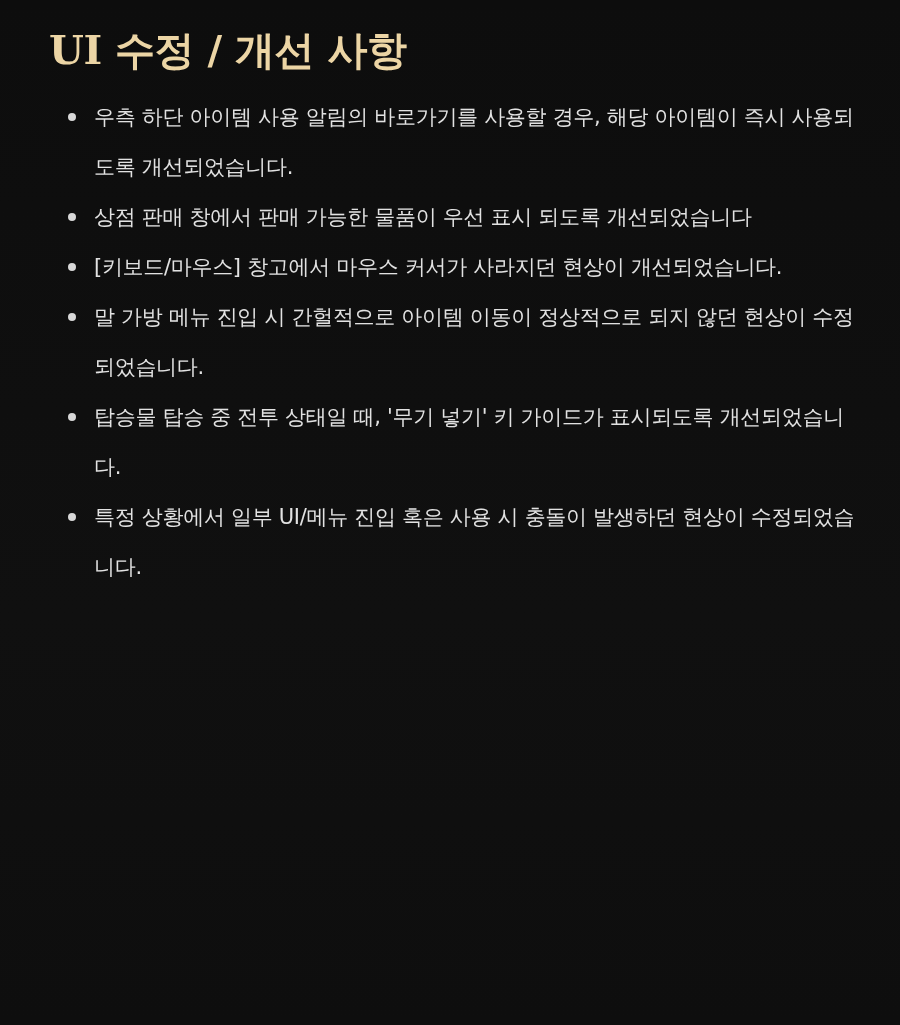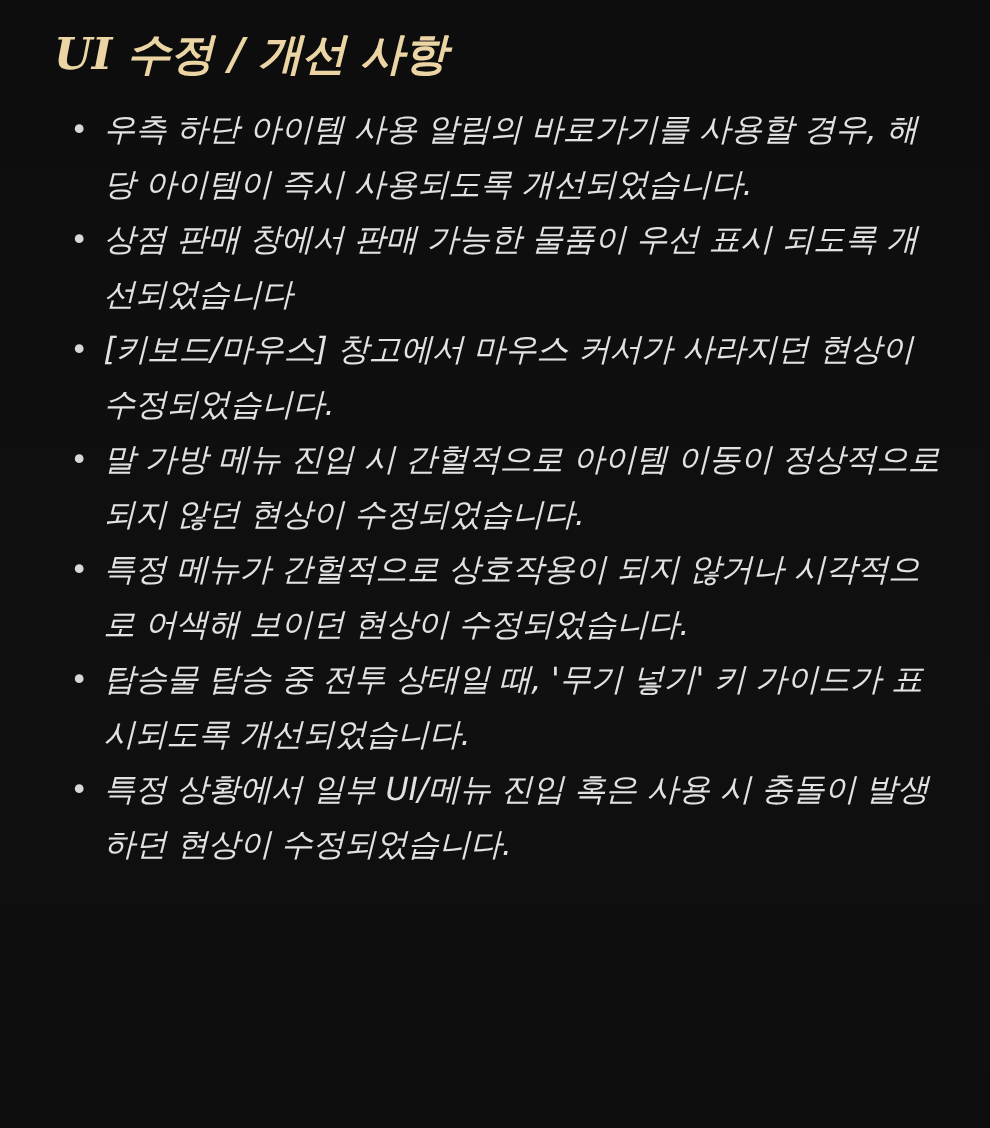--- a/index.html
+++ b/index.html
@@ -13,21 +13,20 @@
       overflow: hidden;
       position: relative;
       background: linear-gradient(180deg, #0d0d0d 0%, #101010 60%, #0e0e0e 100%);
       font-family: "DejaVu Sans", "Liberation Sans", sans-serif;
     }
     .page {
       position: absolute;
       left: 0; top: 0;
       width: 900px;
       height: 1025px;
-      font-style: italic;
     }
     .title {
       position: absolute;
       left: 49px;
       top: 22px;
       margin: 0;
       font-family: "DejaVu Serif", "Liberation Serif", serif;
       font-weight: bold;
       font-size: 40px;
       line-height: 56px;
@@ -40,21 +39,21 @@
       left: 60px;
       top: 92px;
       width: 800px;
       margin: 0;
       padding: 0;
       list-style: none;
     }
     .note {
       position: relative;
       padding-left: 34px;
-      font-size: 29px;
+      font-size: 21px;
       line-height: 50px;
       color: #e2e2e2;
       letter-spacing: -0.3px;
     }
     .bullet {
       position: absolute;
       left: 8px;
       top: 21px;
       width: 8px;
       height: 8px;
@@ -75,29 +74,25 @@
     <li class="note">
       <span class="bullet"></span>
       <span class="note-text">우측 하단 아이템 사용 알림의 바로가기를 사용할 경우, 해당 아이템이 즉시 사용되도록 개선되었습니다.</span>
     </li>
     <li class="note">
       <span class="bullet"></span>
       <span class="note-text">상점 판매 창에서 판매 가능한 물품이 우선 표시 되도록 개선되었습니다</span>
     </li>
     <li class="note">
       <span class="bullet"></span>
-      <span class="note-text">[키보드/마우스] 창고에서 마우스 커서가 사라지던 현상이 수정되었습니다.</span>
+      <span class="note-text">[키보드/마우스] 창고에서 마우스 커서가 사라지던 현상이 개선되었습니다.</span>
     </li>
     <li class="note">
       <span class="bullet"></span>
       <span class="note-text">말 가방 메뉴 진입 시 간헐적으로 아이템 이동이 정상적으로 되지 않던 현상이 수정되었습니다.</span>
-    </li>
-    <li class="note">
-      <span class="bullet"></span>
-      <span class="note-text">특정 메뉴가 간헐적으로 상호작용이 되지 않거나 시각적으로 어색해 보이던 현상이 수정되었습니다.</span>
     </li>
     <li class="note">
       <span class="bullet"></span>
       <span class="note-text">탑승물 탑승 중 전투 상태일 때, '무기 넣기' 키 가이드가 표시되도록 개선되었습니다.</span>
     </li>
     <li class="note">
       <span class="bullet"></span>
       <span class="note-text">특정 상황에서 일부 UI/메뉴 진입 혹은 사용 시 충돌이 발생하던 현상이 수정되었습니다.</span>
     </li>
   </ul>

